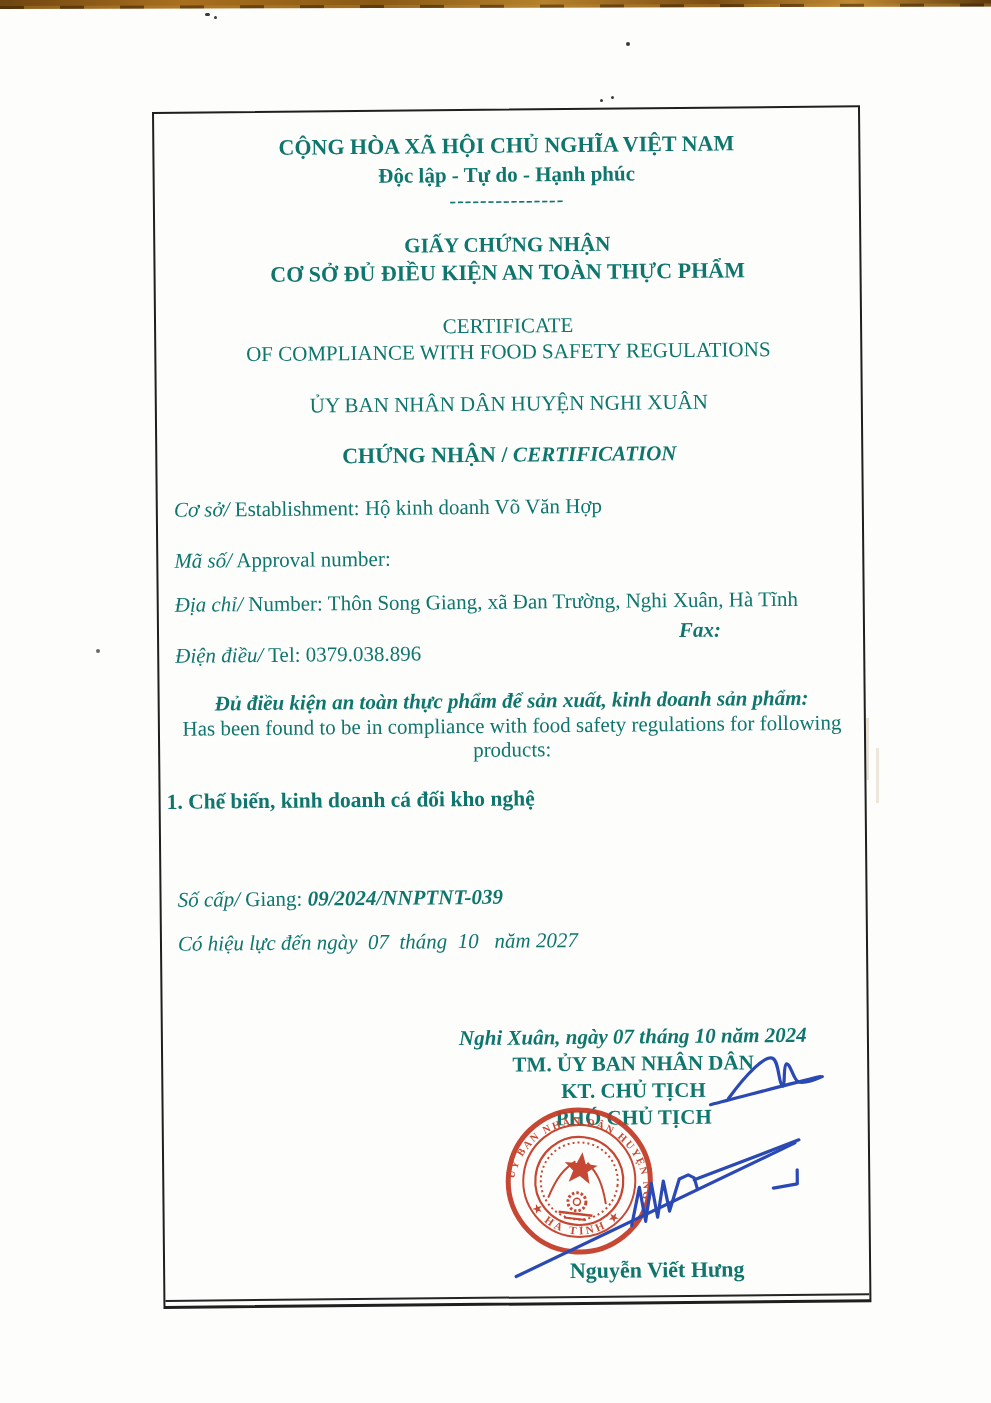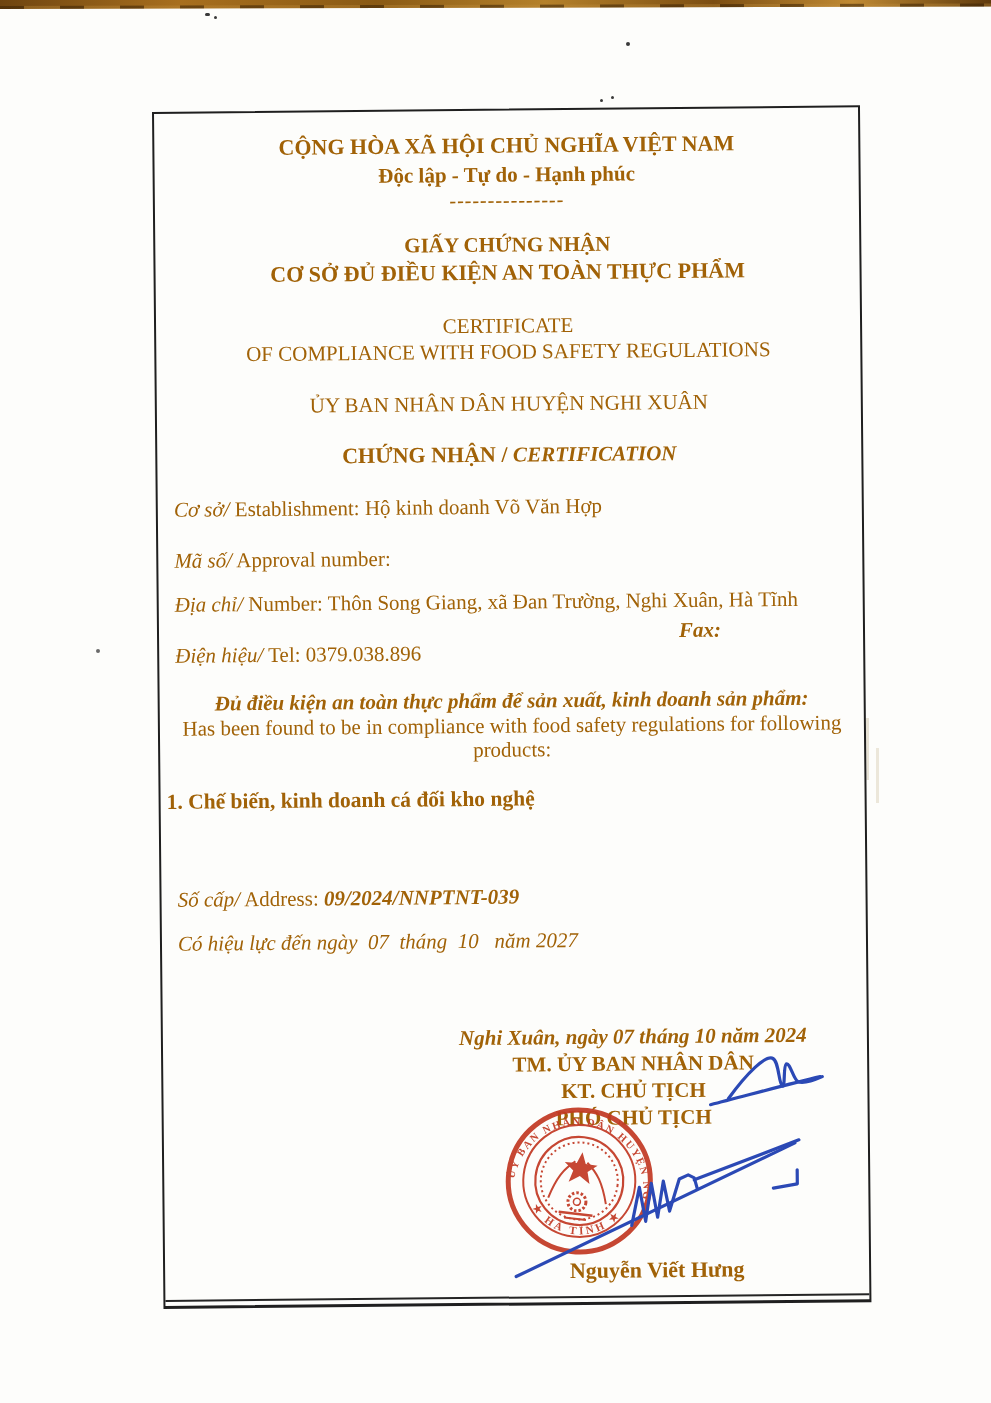--- a/index.html
+++ b/index.html
@@ -1,21 +1,21 @@
 <!DOCTYPE html>
 <html><head>
 <meta charset="utf-8">
 <style>
   html,body{margin:0;padding:0;}
   body{background:#ffffff;}
   .page{
     position:relative; width:991px; height:1403px; overflow:hidden;
     background:#fdfdfb;
     font-family:"Liberation Serif","DejaVu Serif",serif;
-    color:#a16207;
+    color:#0f766e;
   }
   
   .wood-strip{
     position:absolute; left:0; top:0; width:991px; height:9px;
     background:linear-gradient(90deg,#6e4410,#a86f1e 18%,#8a5a14 38%,#b5812a 55%,#7c4e12 72%,#c08a33 86%,#5f3a0c);
     transform:rotate(-0.15deg); transform-origin:0 0;
   }
   .wood-strip:after{
     content:""; position:absolute; left:0; top:6px; width:100%; height:3px;
     background:repeating-linear-gradient(90deg,rgba(60,35,5,.55) 0 24px,rgba(190,140,60,.35) 24px 60px);
@@ -79,32 +79,32 @@
 
     <div class="body-line" style="left:16px;top:435px;">
       <span class="i">Mã số/</span><span> Approval number:</span><span></span>
     </div>
 
     <div class="body-line" style="left:16px;top:479px;">
       <span class="i">Địa chỉ/</span><span> Number: </span><span>Thôn Song Giang, xã Đan Trường, Nghi Xuân, Hà Tĩnh</span>
     </div>
 
     <div class="body-line" style="left:16px;top:530px;">
-      <span class="i">Điện hiệu/</span><span> Tel: </span><span>0379.038.896</span>
+      <span class="i">Điện điều/</span><span> Tel: </span><span>0379.038.896</span>
     </div>
     <div class="body-line i" style="left:482px;top:509px;font-weight:600;margin-left:38px;">Fax:</div>
 
     <div class="l b i sz21" style="top:578px;">Đủ điều kiện an toàn thực phẩm để sản xuất, kinh doanh sản phẩm:</div>
     <div class="l sz21" style="top:603px;">Has been found to be in compliance with food safety regulations for following</div>
     <div class="l sz21" style="top:627px;">products:</div>
 
     <div class="body-line b" style="left:6px;top:676px;font-size:21.5px;">1. Chế biến, kinh doanh cá đối kho nghệ</div>
 
     <div class="body-line" style="left:16px;top:774px;">
-      <span class="i">Số cấp/</span><span> Address: </span><span class="i" style="font-weight:600;">09/2024/NNPTNT-039</span>
+      <span class="i">Số cấp/</span><span> Giang: </span><span class="i" style="font-weight:600;">09/2024/NNPTNT-039</span>
     </div>
     <div class="body-line i pre" style="left:16px;top:818px;">Có hiệu lực đến ngày  07  tháng  10   năm 2027</div>
 
     <div class="sig-block">
       <div class="b i sz21">Nghi Xuân, ngày 07 tháng 10 năm 2024</div>
       <div class="b sz21">TM. ỦY BAN NHÂN DÂN</div>
       <div class="b sz21">KT. CHỦ TỊCH</div>
       <div class="b sz21">PHÓ CHỦ TỊCH</div>
     </div>
     <div class="l b sz22" style="top:1148px;left:140px;width:704px;">Nguyễn Viết Hưng</div>

